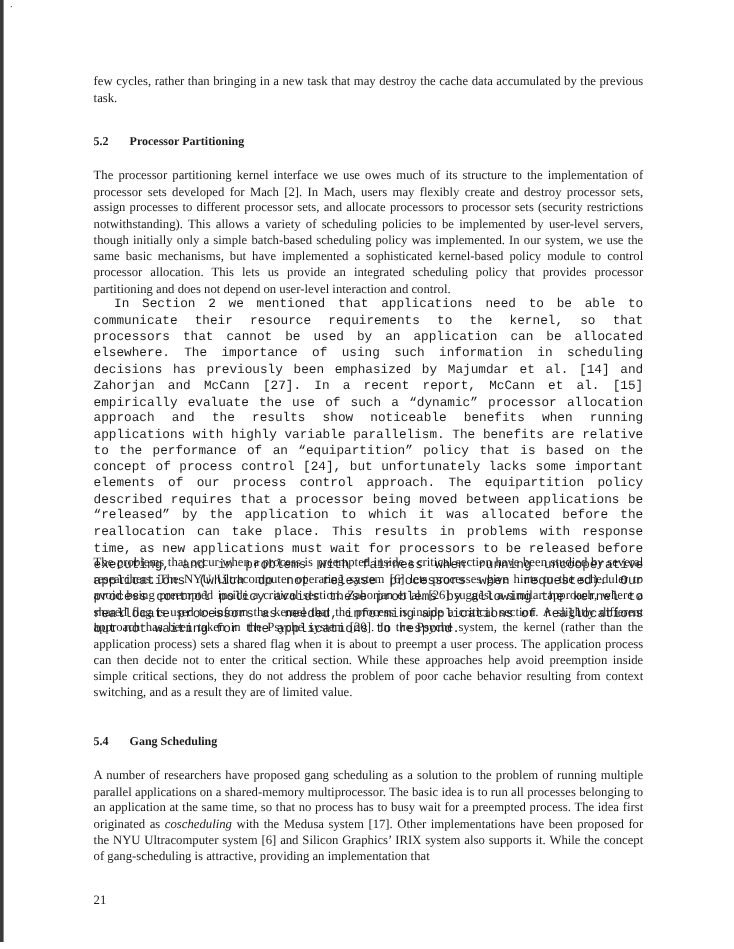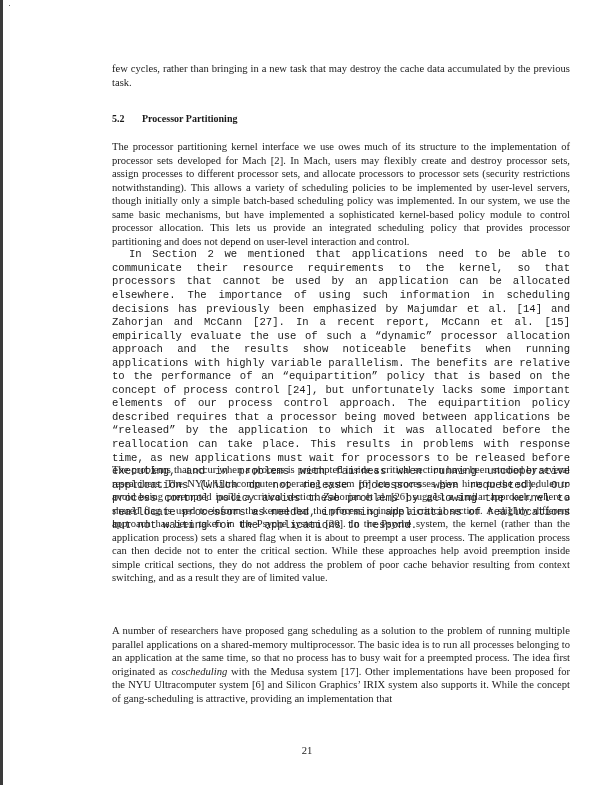--- a/index.html
+++ b/index.html
@@ -5,22 +5,22 @@
   html, body { margin: 0; padding: 0; background: #ffffff; }
   body { width: 612px; height: 791px; position: relative; overflow: hidden; }
   .scan-edge { position: absolute; left: 0; top: 0; width: 3px; height: 785px; background: #3a3a3a; }
   .scan-dot { position: absolute; left: 9px; top: 5px; width: 1px; height: 1px; background: #666; }
   .page { position: absolute; left: 78px; top: 0; width: 458px;
           font-family: "Liberation Serif", "DejaVu Serif", serif; color: #1a1a1a; }
   p { margin: 0; font-size: 10.6px; line-height: 13.55px; text-align: justify; }
   p.indent { text-indent: 17px; font-family: Liberation Mono, monospace; }
   h2 { margin: 0; font-size: 10px; font-weight: bold; line-height: 16px; }
   h2 .num { display: inline-block; width: 30px; }
-  .blk { position: absolute; left: 0; width: 458px; margin-left: 34px; }
-  .pagenum { position: absolute; left: 0; width: 458px; text-align: center; top: 745px; font-size: 10.6px; }
+  .blk { position: absolute; left: 0; width: 458px; }
+  .pagenum { position: absolute; left: 0; width: 458px; top: 745px; font-size: 10.6px; }
   em { }
 </style>
 </head>
 <body>
 
 <div class="scan-edge"></div>
 <div class="scan-dot"></div>
 
 <div class="page">
 
@@ -34,17 +34,20 @@
     </h2>
     <p style="margin-top:13px;">The processor partitioning kernel interface we use owes much of its structure to the implementation of processor sets developed for Mach [2]. In Mach, users may flexibly create and destroy processor sets, assign processes to different processor sets, and allocate processors to processor sets (security restrictions notwithstanding). This allows a variety of scheduling policies to be implemented by user-level servers, though initially only a simple batch-based scheduling policy was implemented. In our system, we use the same basic mechanisms, but have implemented a sophisticated kernel-based policy module to control processor allocation. This lets us provide an integrated scheduling policy that provides processor partitioning and does not depend on user-level interaction and control.</p>
     <p class="indent">In Section 2 we mentioned that applications need to be able to communicate their resource requirements to the kernel, so that processors that cannot be used by an application can be allocated elsewhere. The importance of using such information in scheduling decisions has previously been emphasized by Majumdar et al. [14] and Zahorjan and McCann [27]. In a recent report, McCann et al. [15] empirically evaluate the use of such a “dynamic” processor allocation approach and the results show noticeable benefits when running applications with highly variable parallelism. The benefits are relative to the performance of an “equipartition” policy that is based on the concept of process control [24], but unfortunately lacks some important elements of our process control approach. The equipartition policy described requires that a processor being moved between applications be “released” by the application to which it was allocated before the reallocation can take place. This results in problems with response time, as new applications must wait for processors to be released before executing, and in problems with fairness when running uncooperative applications (which do not release processors when requested). Our process control policy avoids these problems by allowing the kernel to reallocate processors as needed, informing applications of reallocations but not waiting for the applications to respond.</p>
   </div>
 
   <div class="blk" style="top:450px;">
     <p style="margin-top:13px;">The problems that occur when a process is preempted inside a critical section have been studied by several researchers. The NYU Ultracomputer operating system [6] lets processes give hints to the scheduler to avoid being preempted inside a critical section. Zahorjan et al. [26] suggest a similar approach, where a shared flag is used to inform the kernel that the process is inside a critical section. A slightly different approach has been taken in the Psyche system [20]. In the Psyche system, the kernel (rather than the application process) sets a shared flag when it is about to preempt a user process. The application process can then decide not to enter the critical section. While these approaches help avoid preemption inside simple critical sections, they do not address the problem of poor cache behavior resulting from context switching, and as a result they are of limited value.</p>
   </div>
 
   <div class="blk" style="top:611px;">
+    <h2>
+      <span class="num">5.4</span><span>Gang Scheduling</span>
+    </h2>
     <p style="margin-top:13px;"><span>A number of researchers have proposed gang scheduling as a solution to the problem of running multiple parallel applications on a shared-memory multiprocessor. The basic idea is to run all processes belonging to an application at the same time, so that no process has to busy wait for a preempted process. The idea first originated as </span><em>coscheduling</em><span> with the Medusa system [17]. Other implementations have been proposed for the NYU Ultracomputer system [6] and Silicon Graphics’ IRIX system also supports it. While the concept of gang-scheduling is attractive, providing an implementation that</span></p>
   </div>
 
   <div class="pagenum">21</div>
 </div>
 
 </body></html>

